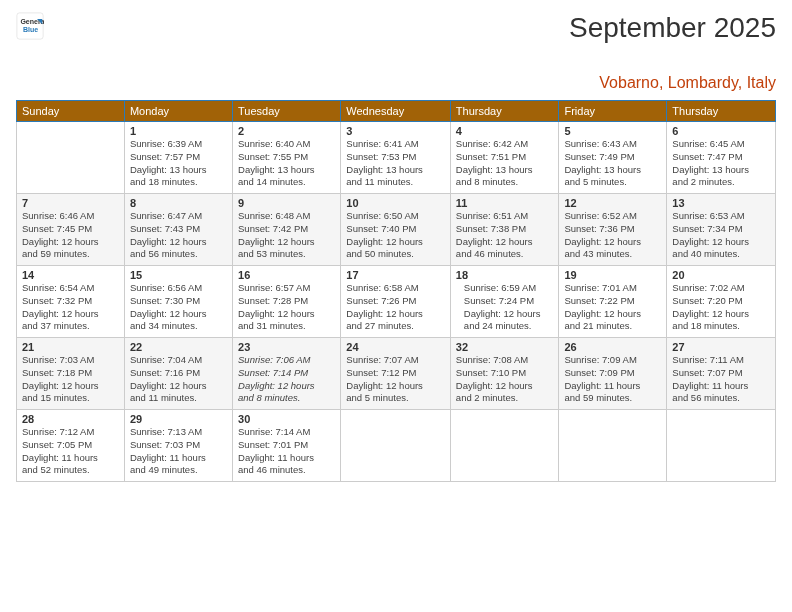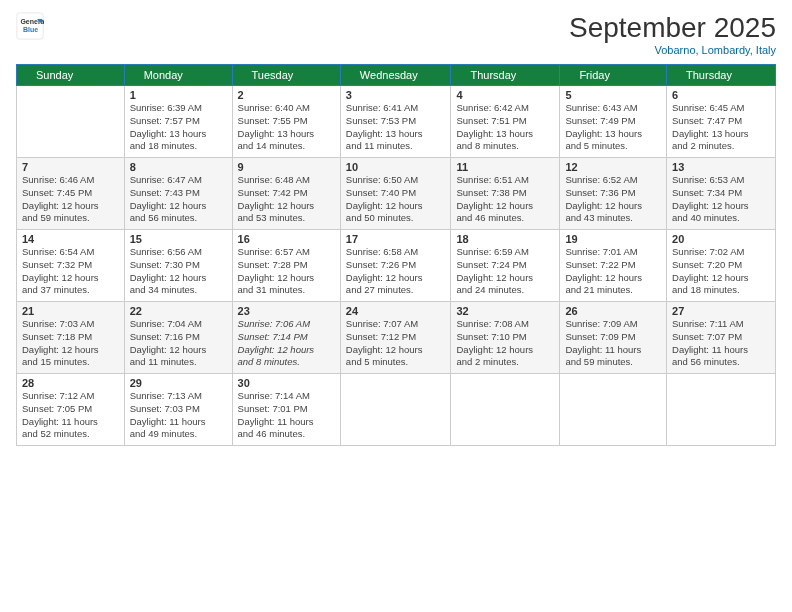--- a/index.html
+++ b/index.html
@@ -32,32 +32,33 @@
     }
     .title-block {
       text-align: right;
     }
     .month-title {
       font-size: 28px;
       font-weight: normal;
       color: #333;
     }
     .location {
-      font-size: 11px;
-      color: #0369a1;
+      font-size: 16px;
+      color: #c2410c;
+      margin-top: 30px;
     }
     .calendar {
       width: 100%;
       border-collapse: collapse;
       font-size: 10px;
     }
     .calendar th {
-      background: #15803d;
+      background: #a16207;
       color: #fff;
-      padding: 4px 19px;
+      padding: 4px 5px;
       text-align: left;
       font-size: 11px;
       font-weight: normal;
       border: 1px solid #2a7ab8;
     }
     .calendar td {
       border: 1px solid #ccc;
       vertical-align: top;
       padding: 3px 5px;
       width: 113px;
@@ -238,21 +239,21 @@
           </td>
           <td>
             <span class="day-number">17</span>
             <div class="day-info" style="white-space: pre-line;">Sunrise: 6:58 AM
 Sunset: 7:26 PM
 Daylight: 12 hours
 and 27 minutes.</div>
           </td>
           <td>
             <span class="day-number">18</span>
-            <div class="day-info" style="white-space: pre-line;">Sunrise: 6:59 AM
+            <div class="day-info" style="white-space: pre-line; margin-left: 8px;">Sunrise: 6:59 AM
 Sunset: 7:24 PM
 Daylight: 12 hours
 and 24 minutes.</div>
           </td>
           <td>
             <span class="day-number">19</span>
             <div class="day-info" style="white-space: pre-line;">Sunrise: 7:01 AM
 Sunset: 7:22 PM
 Daylight: 12 hours
 and 21 minutes.</div>

